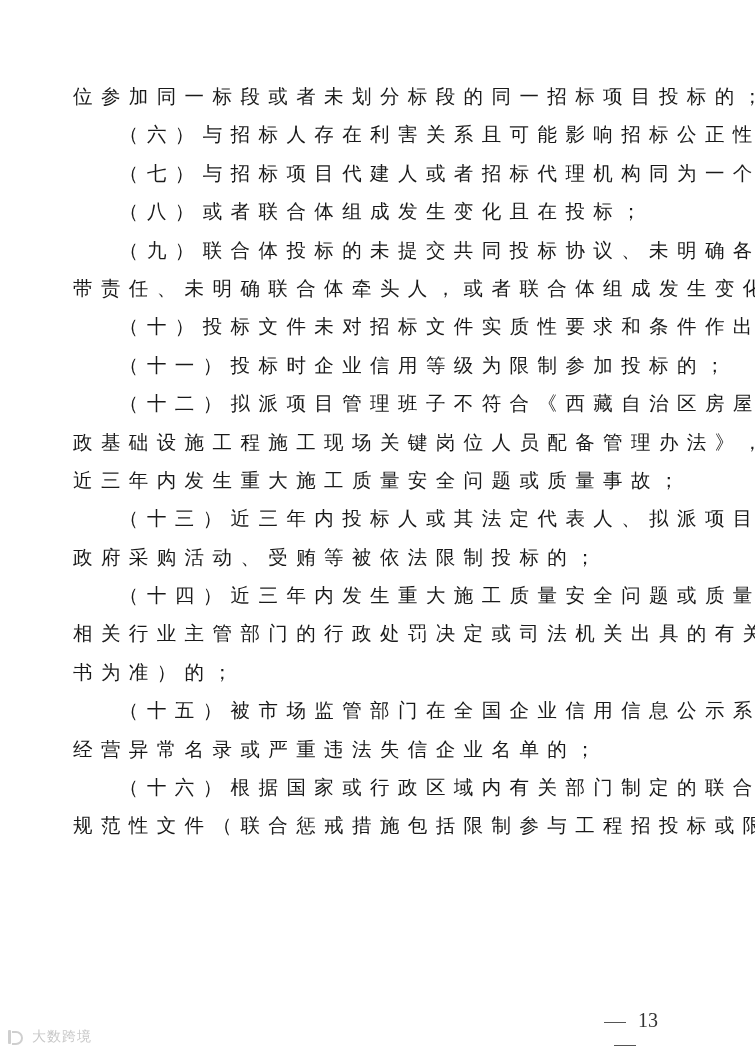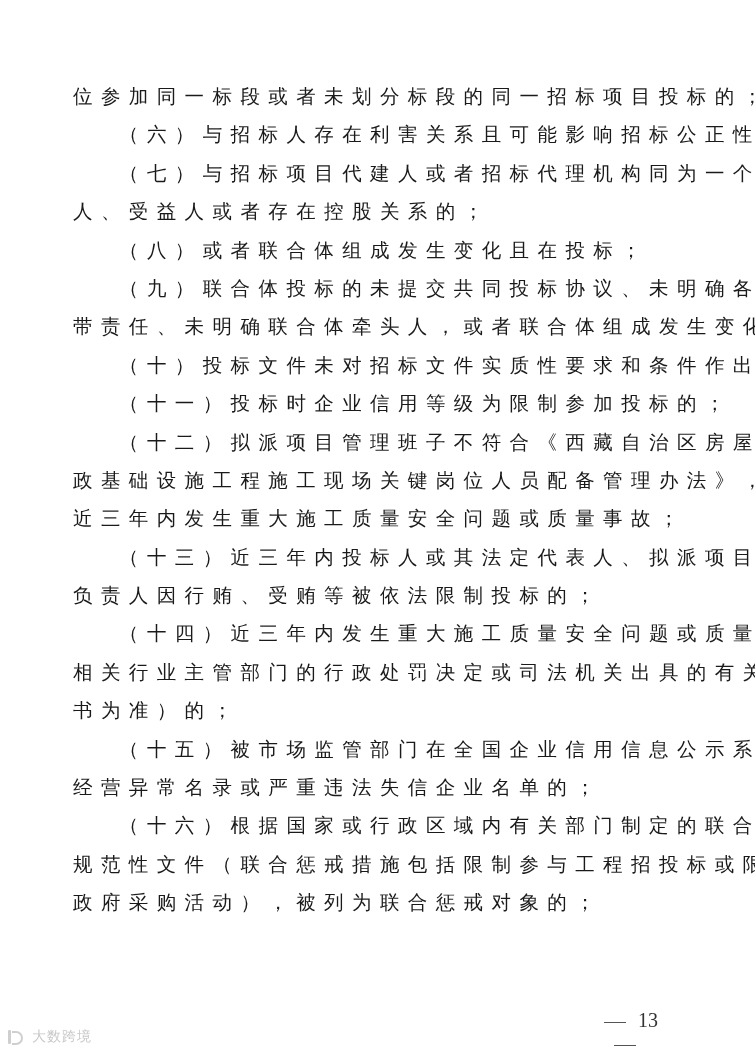--- a/index.html
+++ b/index.html
@@ -21,39 +21,37 @@
   .wm-logo::after { content: ""; position: absolute; left: 6px; top: 2px; width: 9px; height: 10px; border: 2px solid #cfcfcf; border-left: none; border-radius: 0 8px 8px 0; }
 </style>
 </head>
 <body>
 
 <div class="page">
   <div class="body-text" id="body-text">
       <div class="line">位参加同一标段或者未划分标段的同一招标项目投标的；</div>
       <div class="line indent">（六）与招标人存在利害关系且可能影响招标公正性的；</div>
       <div class="line indent">（七）与招标项目代建人或者招标代理机构同为一个法定代表</div>
-      <div class="line">人、受益人或者存在控股关系的；</div>
       <div class="line indent">（八）或者联合体组成发生变化且在投标；</div>
       <div class="line indent">（九）联合体投标的未提交共同投标协议、未明确各方承担连</div>
       <div class="line">带责任、未明确联合体牵头人，或者联合体组成发生变化且在投标</div>
       <div class="line indent">（十）投标文件未对招标文件实质性要求和条件作出响应的；</div>
       <div class="line indent">（十一）投标时企业信用等级为限制参加投标的；</div>
       <div class="line indent">（十二）拟派项目管理班子不符合《西藏自治区房屋建筑和市</div>
       <div class="line">政基础设施工程施工现场关键岗位人员配备管理办法》，以及拟派</div>
       <div class="line">近三年内发生重大施工质量安全问题或质量事故；</div>
       <div class="line indent">（十三）近三年内投标人或其法定代表人、拟派项目经理、技术</div>
-      <div class="line">负责人因行贿、受贿等被依法限制投标的；</div>
+      <div class="line">政府采购活动、受贿等被依法限制投标的；</div>
       <div class="line indent">（十四）近三年内发生重大施工质量安全问题或质量事故（以</div>
       <div class="line">相关行业主管部门的行政处罚决定或司法机关出具的有关法律文</div>
       <div class="line">书为准）的；</div>
       <div class="line indent">（十五）被市场监管部门在全国企业信用信息公示系统中列入</div>
       <div class="line">经营异常名录或严重违法失信企业名单的；</div>
       <div class="line indent">（十六）根据国家或行政区域内有关部门制定的联合惩戒措施</div>
       <div class="line">规范性文件（联合惩戒措施包括限制参与工程招投标或限制参与</div>
-      <div class="line">政府采购活动），被列为联合惩戒对象的；</div>
     </div>
 
   <div class="page-num">
     <span class="dash"></span><span>13</span><span class="dash"></span>
   </div>
 
   <div class="watermark">
     <span class="wm-logo"></span>
     <span>大数跨境</span>
   </div>

